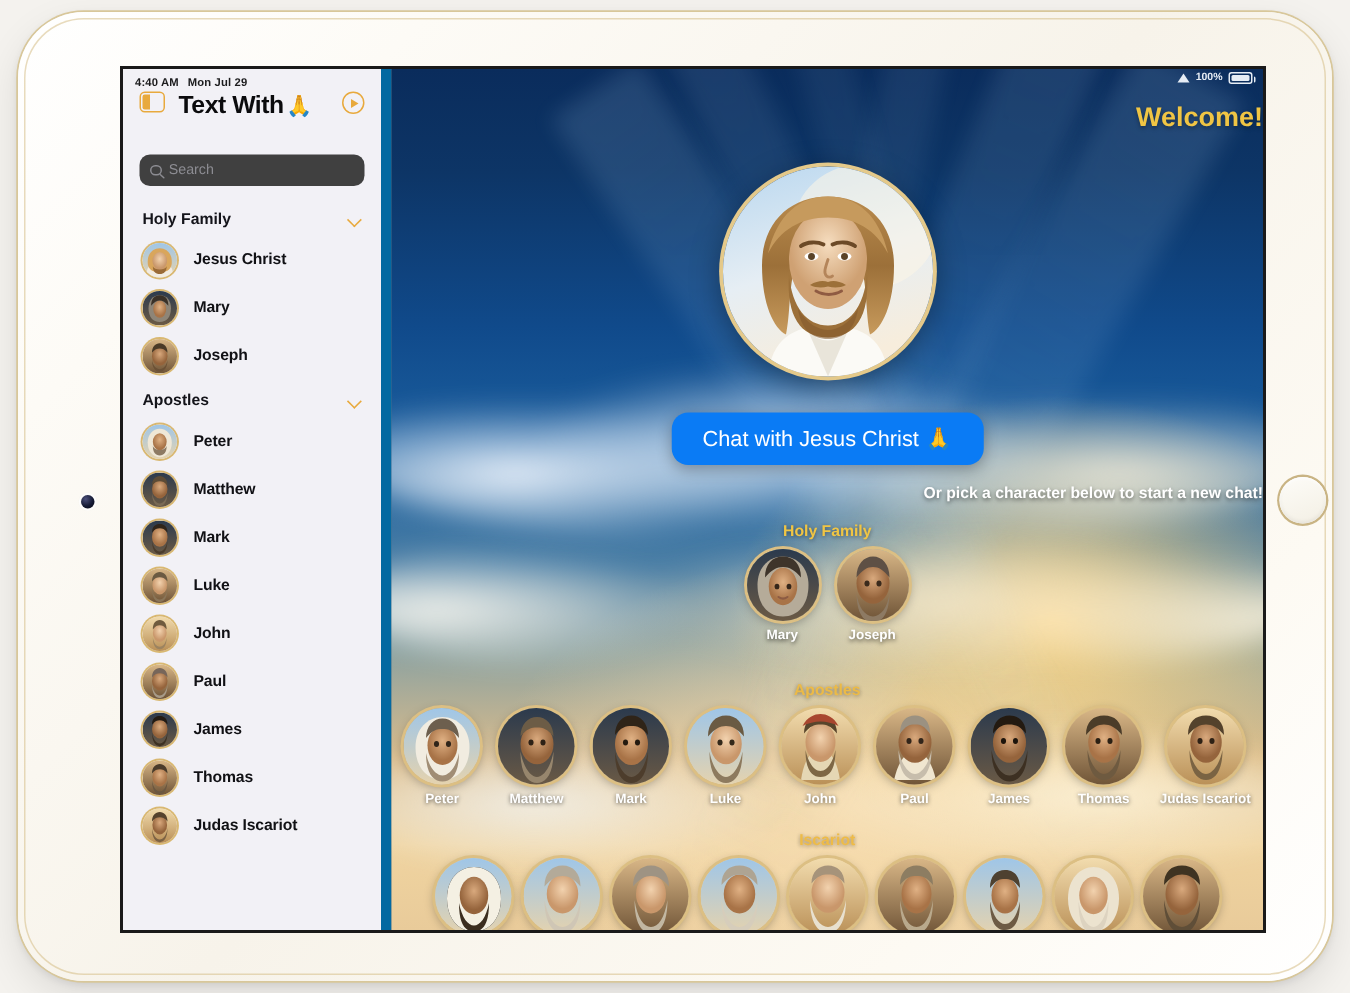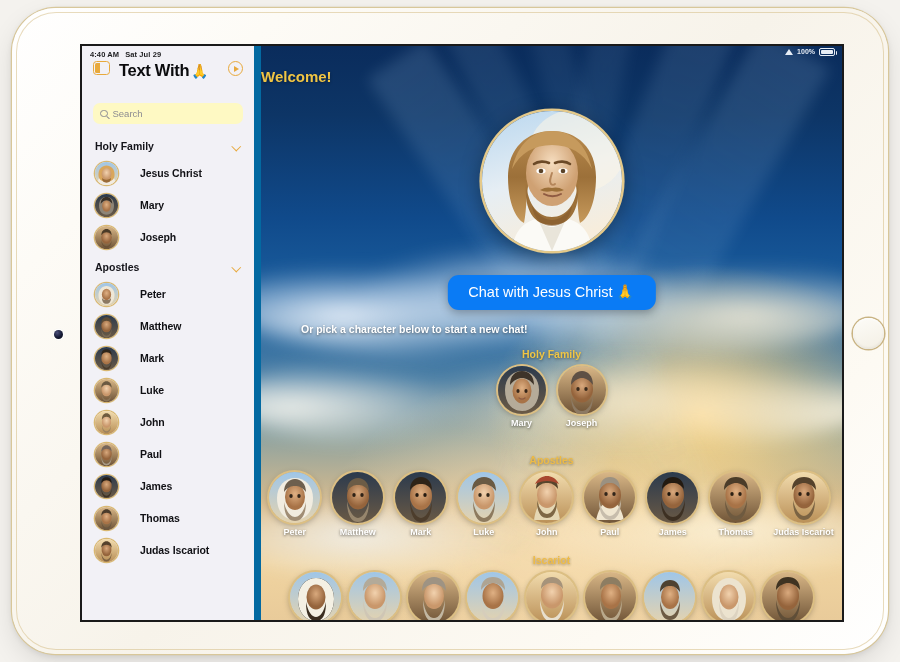--- a/index.html
+++ b/index.html
@@ -101,21 +101,21 @@
     display: flex; align-items: center; justify-content: center;
   }
   .play-circle::after {
     content:""; border-left: 5px solid #e8a93c;
     border-top: 3.2px solid transparent; border-bottom: 3.2px solid transparent;
     margin-left: 2px;
   }
 
   .search-wrap { padding: 4px 11px 8px 11px; }
   .search-box {
-    height: 21px; background: #fef9c3; border-radius: 7px;
+    height: 21px; background: #404040; border-radius: 7px;
     display: flex; align-items: center; gap: 5px; padding: 0 7px;
   }
   .search-glass {
     width: 7.5px; height: 7.5px; border-radius: 50%;
     border: 1.3px solid #8c8c92; position: relative; flex: 0 0 auto;
   }
   .search-glass::after{
     content:""; position:absolute; right:-3px; bottom:-2px;
     width:4px; height:1.3px; background:#8c8c92; transform:rotate(42deg);
     border-radius:1px;
@@ -131,21 +131,21 @@
   .chevron {
     width: 8px; height: 8px; position: relative;
   }
   .chevron::after {
     content:""; position:absolute; left:0; top:1px;
     width:5.5px; height:5.5px;
     border-right: 1.7px solid #e8a93c; border-bottom: 1.7px solid #e8a93c;
     transform: rotate(45deg);
   }
   .chat-row {
-    display: flex; align-items: center; gap: 22px;
+    display: flex; align-items: center; gap: 11px;
     padding: 4.5px 13px;
     cursor: pointer;
   }
   .av {
     width: 23px; height: 23px; border-radius: 50%;
     flex: 0 0 auto;
     box-shadow: 0 0 0 1.3px #d9b871;
     background-size: cover; background-position: center 18%;
     overflow: hidden;
   }
@@ -192,42 +192,42 @@
   }
   
   .cloudband {
     position:absolute; left:-6%; width:112%;
     border-radius: 50%;
     filter: blur(9px);
     pointer-events:none;
   }
 
   .welcome-title {
-    position: absolute; top: 22px; left: 0; right: 0; text-align: left;
-    font-size: 15px; font-weight: 600; color: #f0c544; z-index: 5;
+    position: absolute; top: 22px; left: 0; right: 0; text-align: right;
+    font-size: 18px; font-weight: 600; color: #f0c544; z-index: 5;
     text-shadow: 0 1px 3px rgba(0,0,0,.35);
   }
   .hero-av {
     position: absolute; left: 50%; top: 65px; transform: translateX(-50%);
     width: 140px; height: 140px; border-radius: 50%;
     box-shadow: 0 0 0 2.6px #e4c98a, 0 5px 22px rgba(0,0,0,.42);
     overflow: hidden; z-index: 5;
   }
   .chat-cta {
     position: absolute; left: 50%; top: 229px; transform: translateX(-50%);
     background: #0a7bf5; color:#fff;
     font-size: 14.5px; font-weight: 400;
     padding: 9px 21px; border-radius: 11px;
     white-space: nowrap; z-index: 5;
     box-shadow: 0 3px 10px rgba(0,0,0,.3);
     border: none; cursor: pointer;
     font-family: "Liberation Sans", sans-serif;
   }
   .pick-hint {
-    position: absolute; left: 0; right: 0; top: 277px; text-align: left;
+    position: absolute; left: 0; right: 0; top: 277px; text-align: right;
     font-size: 10.5px; font-weight: 700; color: #ffffff; z-index: 5;
     text-shadow: 0 1px 3px rgba(0,0,0,.5);
     padding-left: 40px;
   }
   .cat-label {
     text-align: center; font-size: 10.5px; font-weight: 700; color: #f0c544;
     text-shadow: 0 1px 3px rgba(0,0,0,.45);
     margin-bottom: 6px;
   }
   .cat-label.dim { color: #eeb93f; opacity: .92; }
@@ -296,21 +296,21 @@
   <div id="bezel-inner-highlight"></div>
   <div id="front-camera"></div>
   <div id="home-button"></div>
 
   <div id="screen">
 
     <aside id="sidebar">
 
       <div class="status-bar">
         <span class="sb-time">4:40 AM</span>
-        <span class="sb-date">Sat Jul 29</span>
+        <span class="sb-date">Mon Jul 29</span>
       </div>
 
       <div class="sidebar-toolbar">
         <div class="sb-icon-btn"></div>
         <div class="app-title">
           <span>Text With</span><span class="title-emoji">🙏</span>
         </div>
         <div class="play-circle"></div>
       </div>
 

